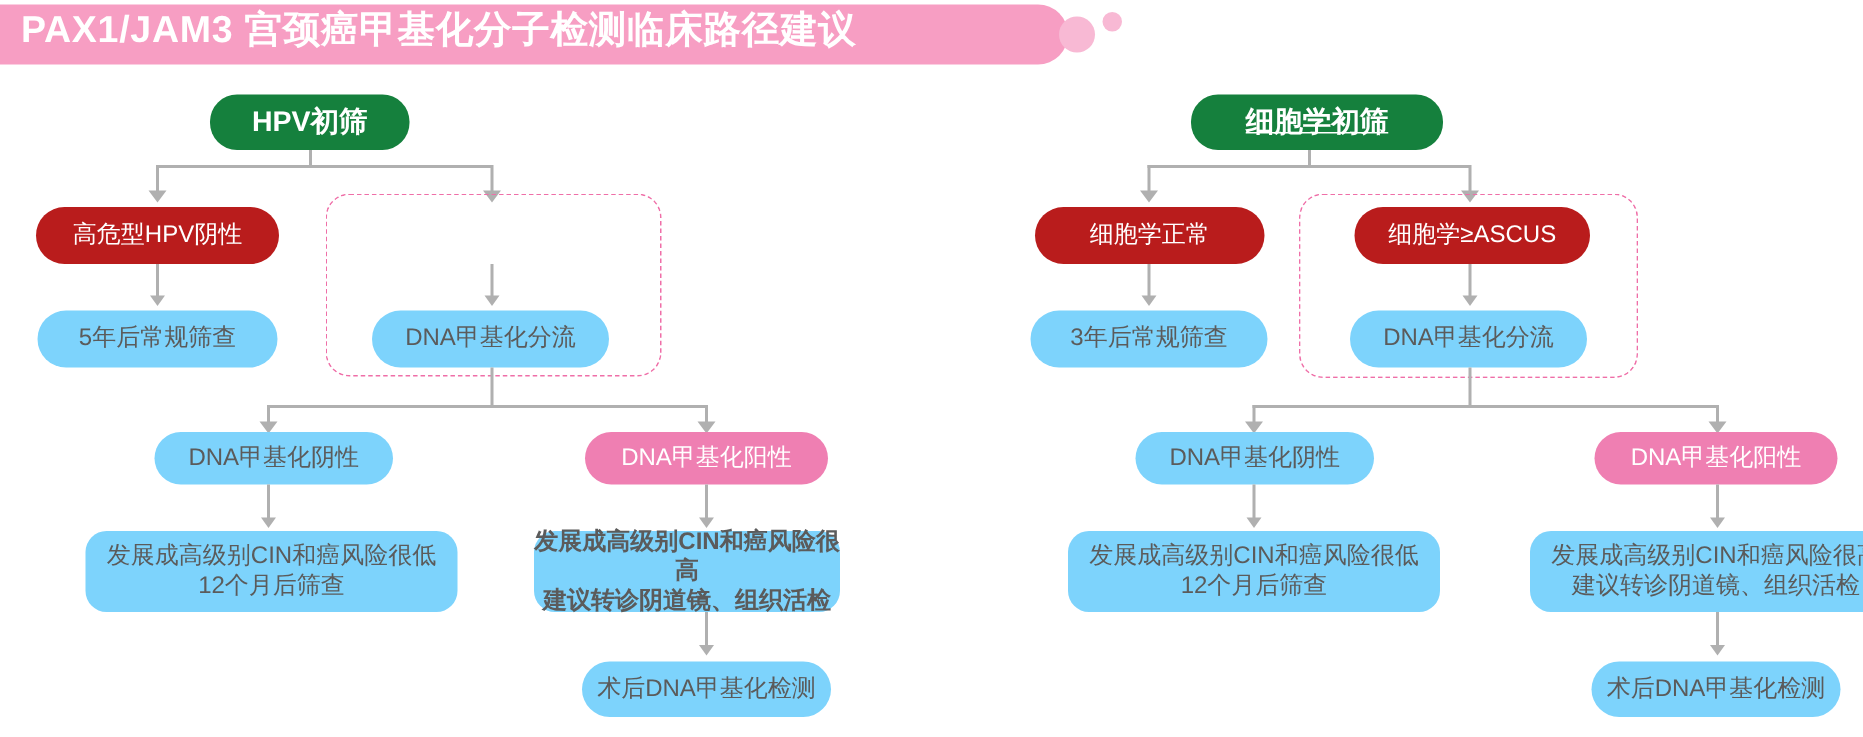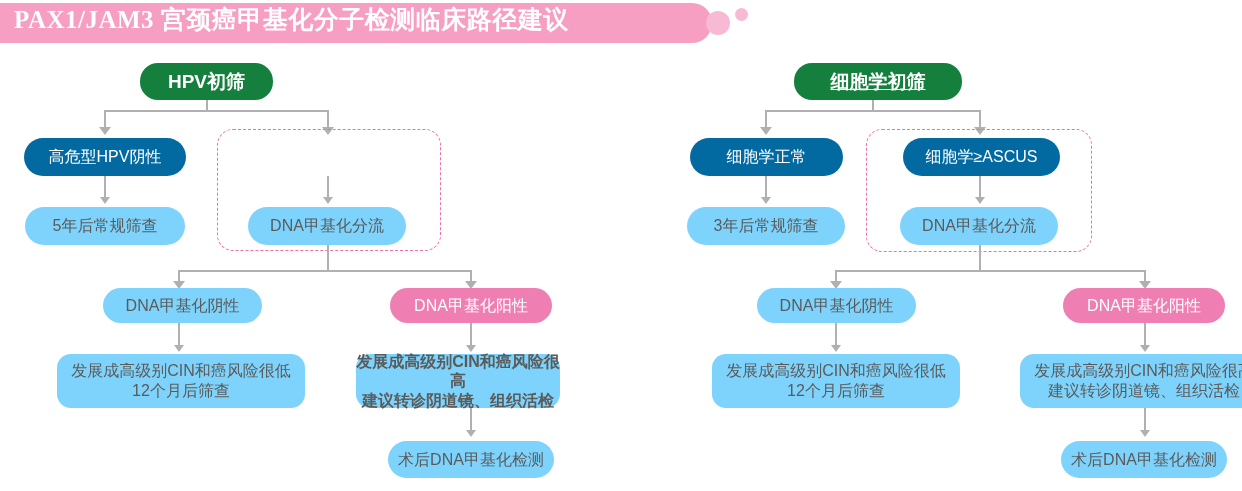--- a/index.html
+++ b/index.html
@@ -27,21 +27,20 @@
   .banner-text{
     position:absolute;
     left:14px; top:4px;
     height:32px;
     line-height:32px;
     color:#ffffff;
     font-size:25px;
     font-weight:bold;
     letter-spacing:0.5px;
     white-space:nowrap;
-    font-family:Liberation Serif, serif;
   }
   .dot{
     position:absolute;
     border-radius:50%;
     background:#f8b9d4;
   }
   .dot.big{ left:706px; top:11px; width:24px; height:24px; }
   .dot.small{ left:735px; top:8px; width:13px; height:13px; }
 
   
@@ -58,21 +57,21 @@
     line-height:1.22;
     white-space:pre-line;
   }
   .node.pink{ background:#ef7fb2; }
   .node.pink-head{
     background:#15803d;
     font-weight:bold;
     font-size:19px;
     border-radius:18px;
   }
-  .node.blue{ background:#0369a1;text-align:center; }
+  .node.blue{ background:#b91c1c;text-align:center; }
   .node.gray{
     background:#7dd3fc;
     color:#5b5b5b;
   }
   .node.tall{ border-radius:14px; }
 
   
   .ln{ position:absolute; background:#b0b0b0; }
   .ln.v{ width:1.5px; }
   .ln.h{ height:1.5px; }

